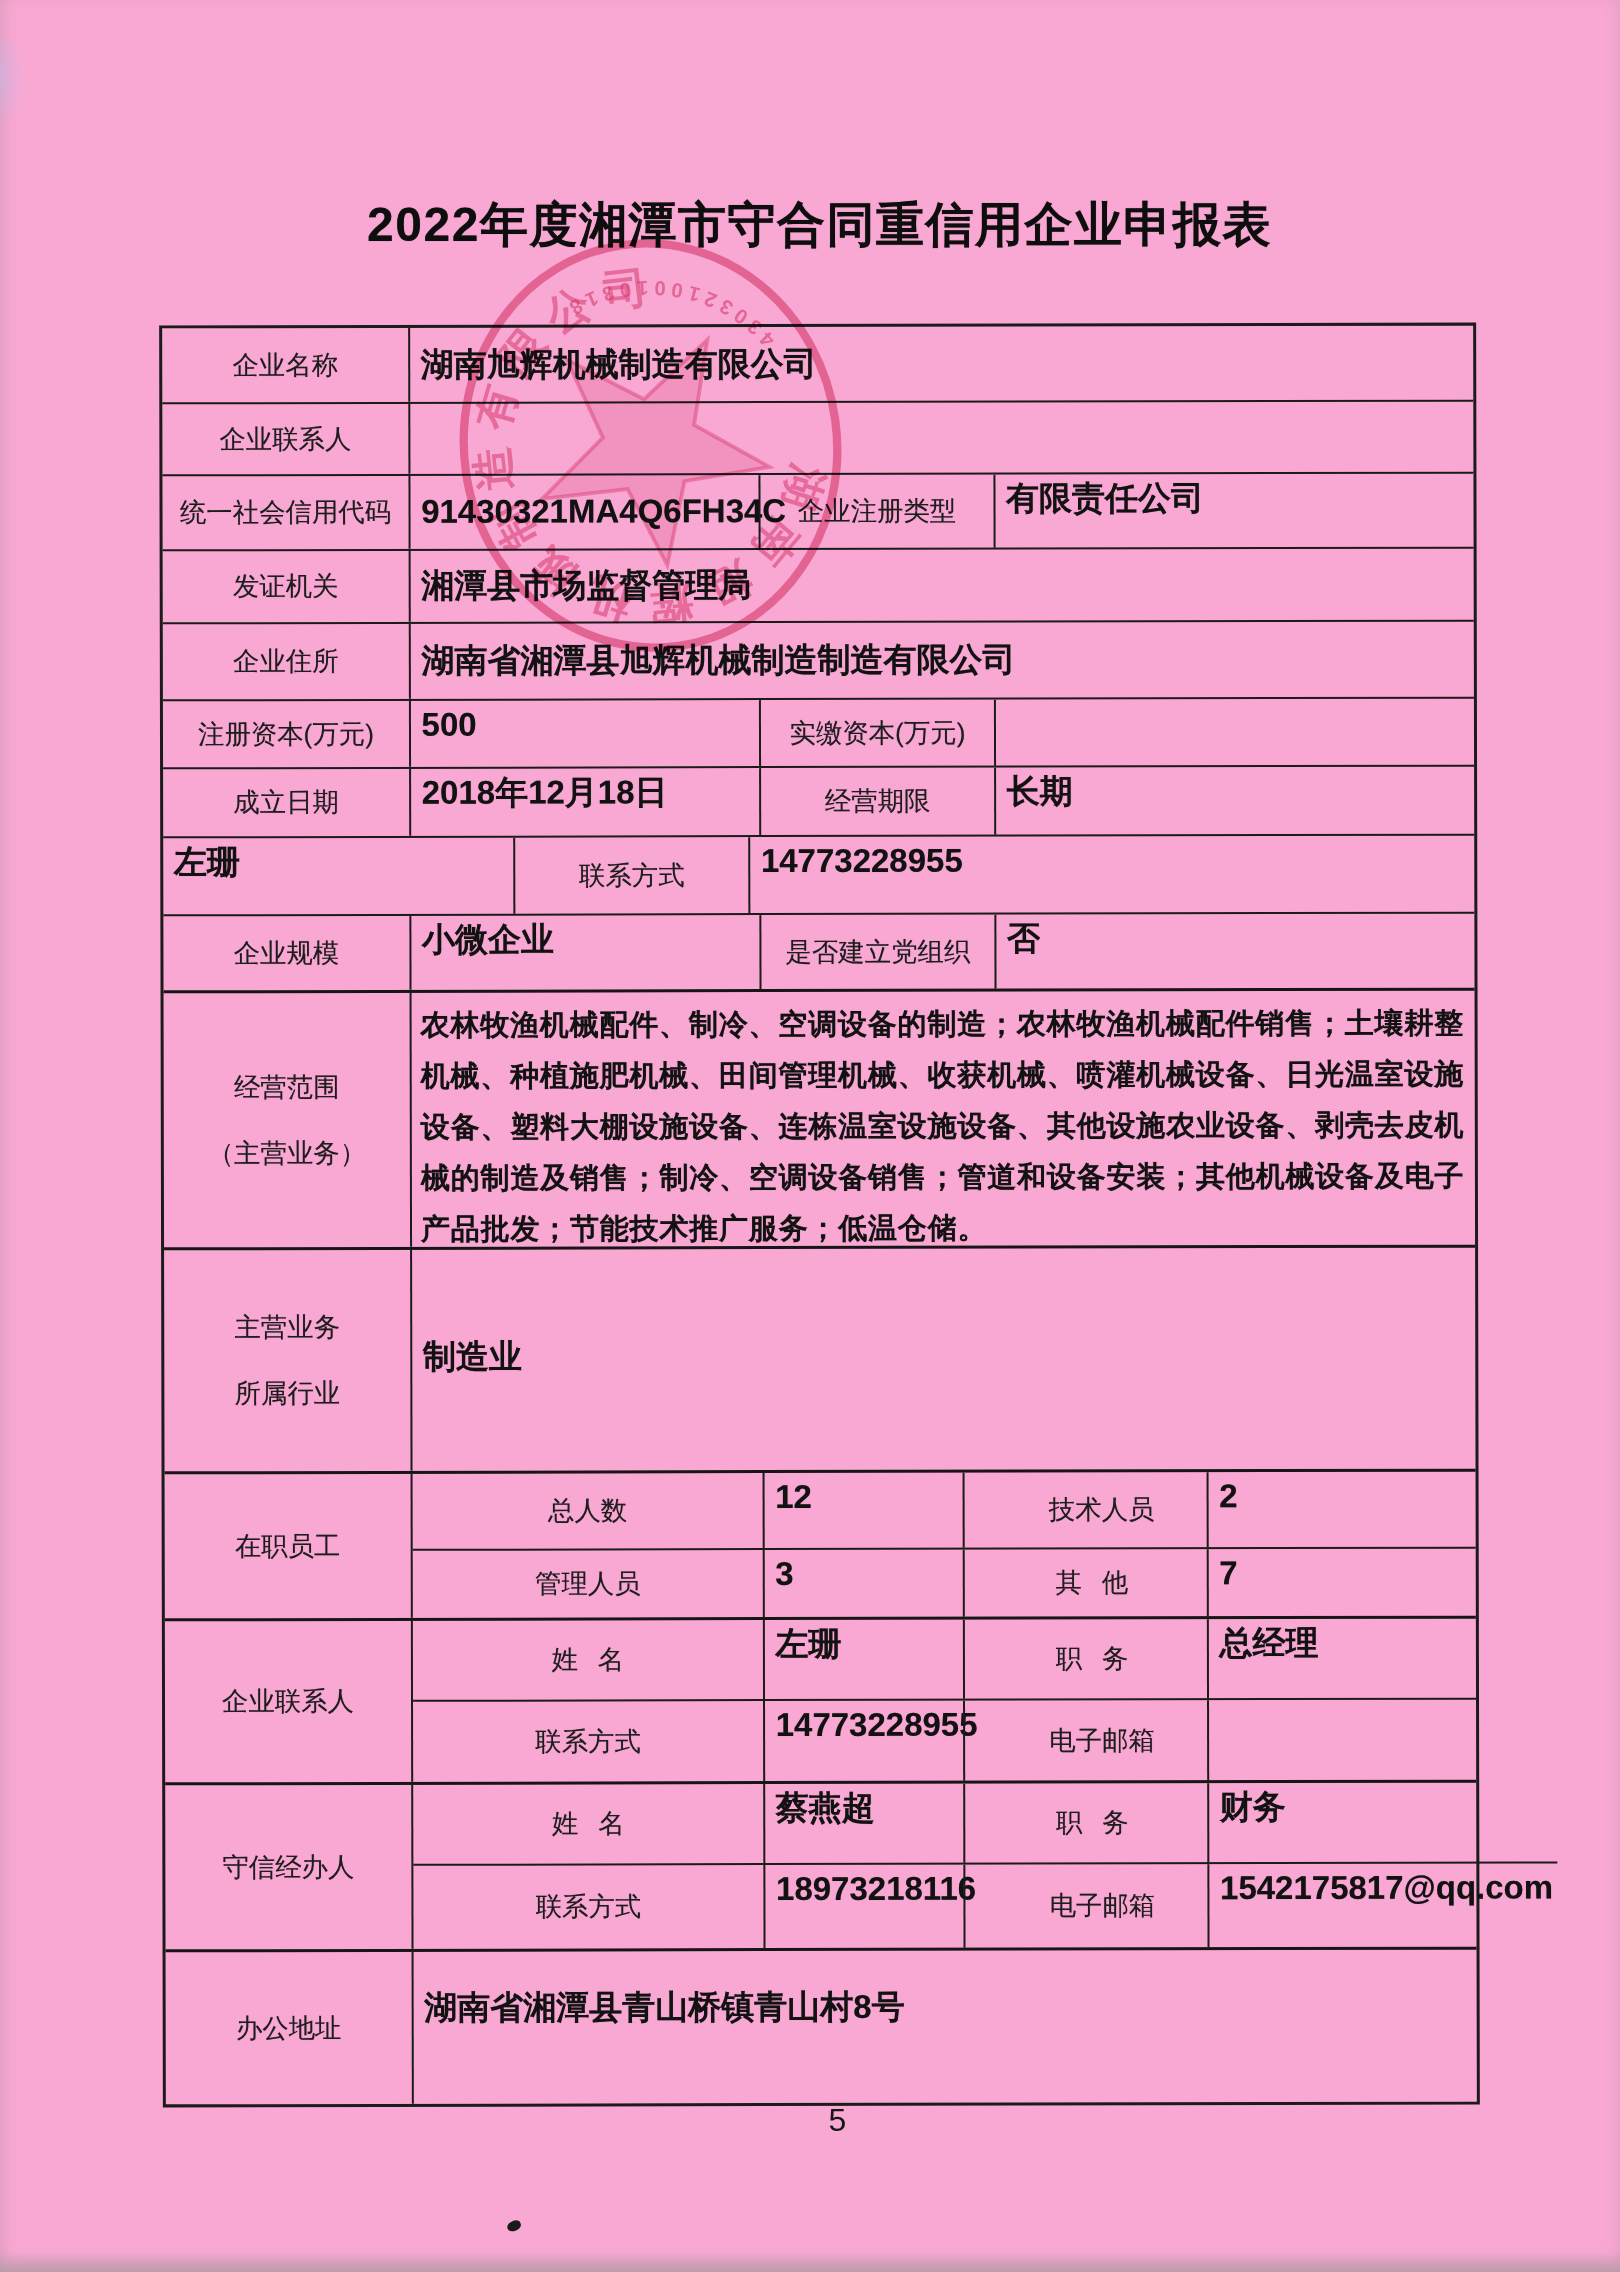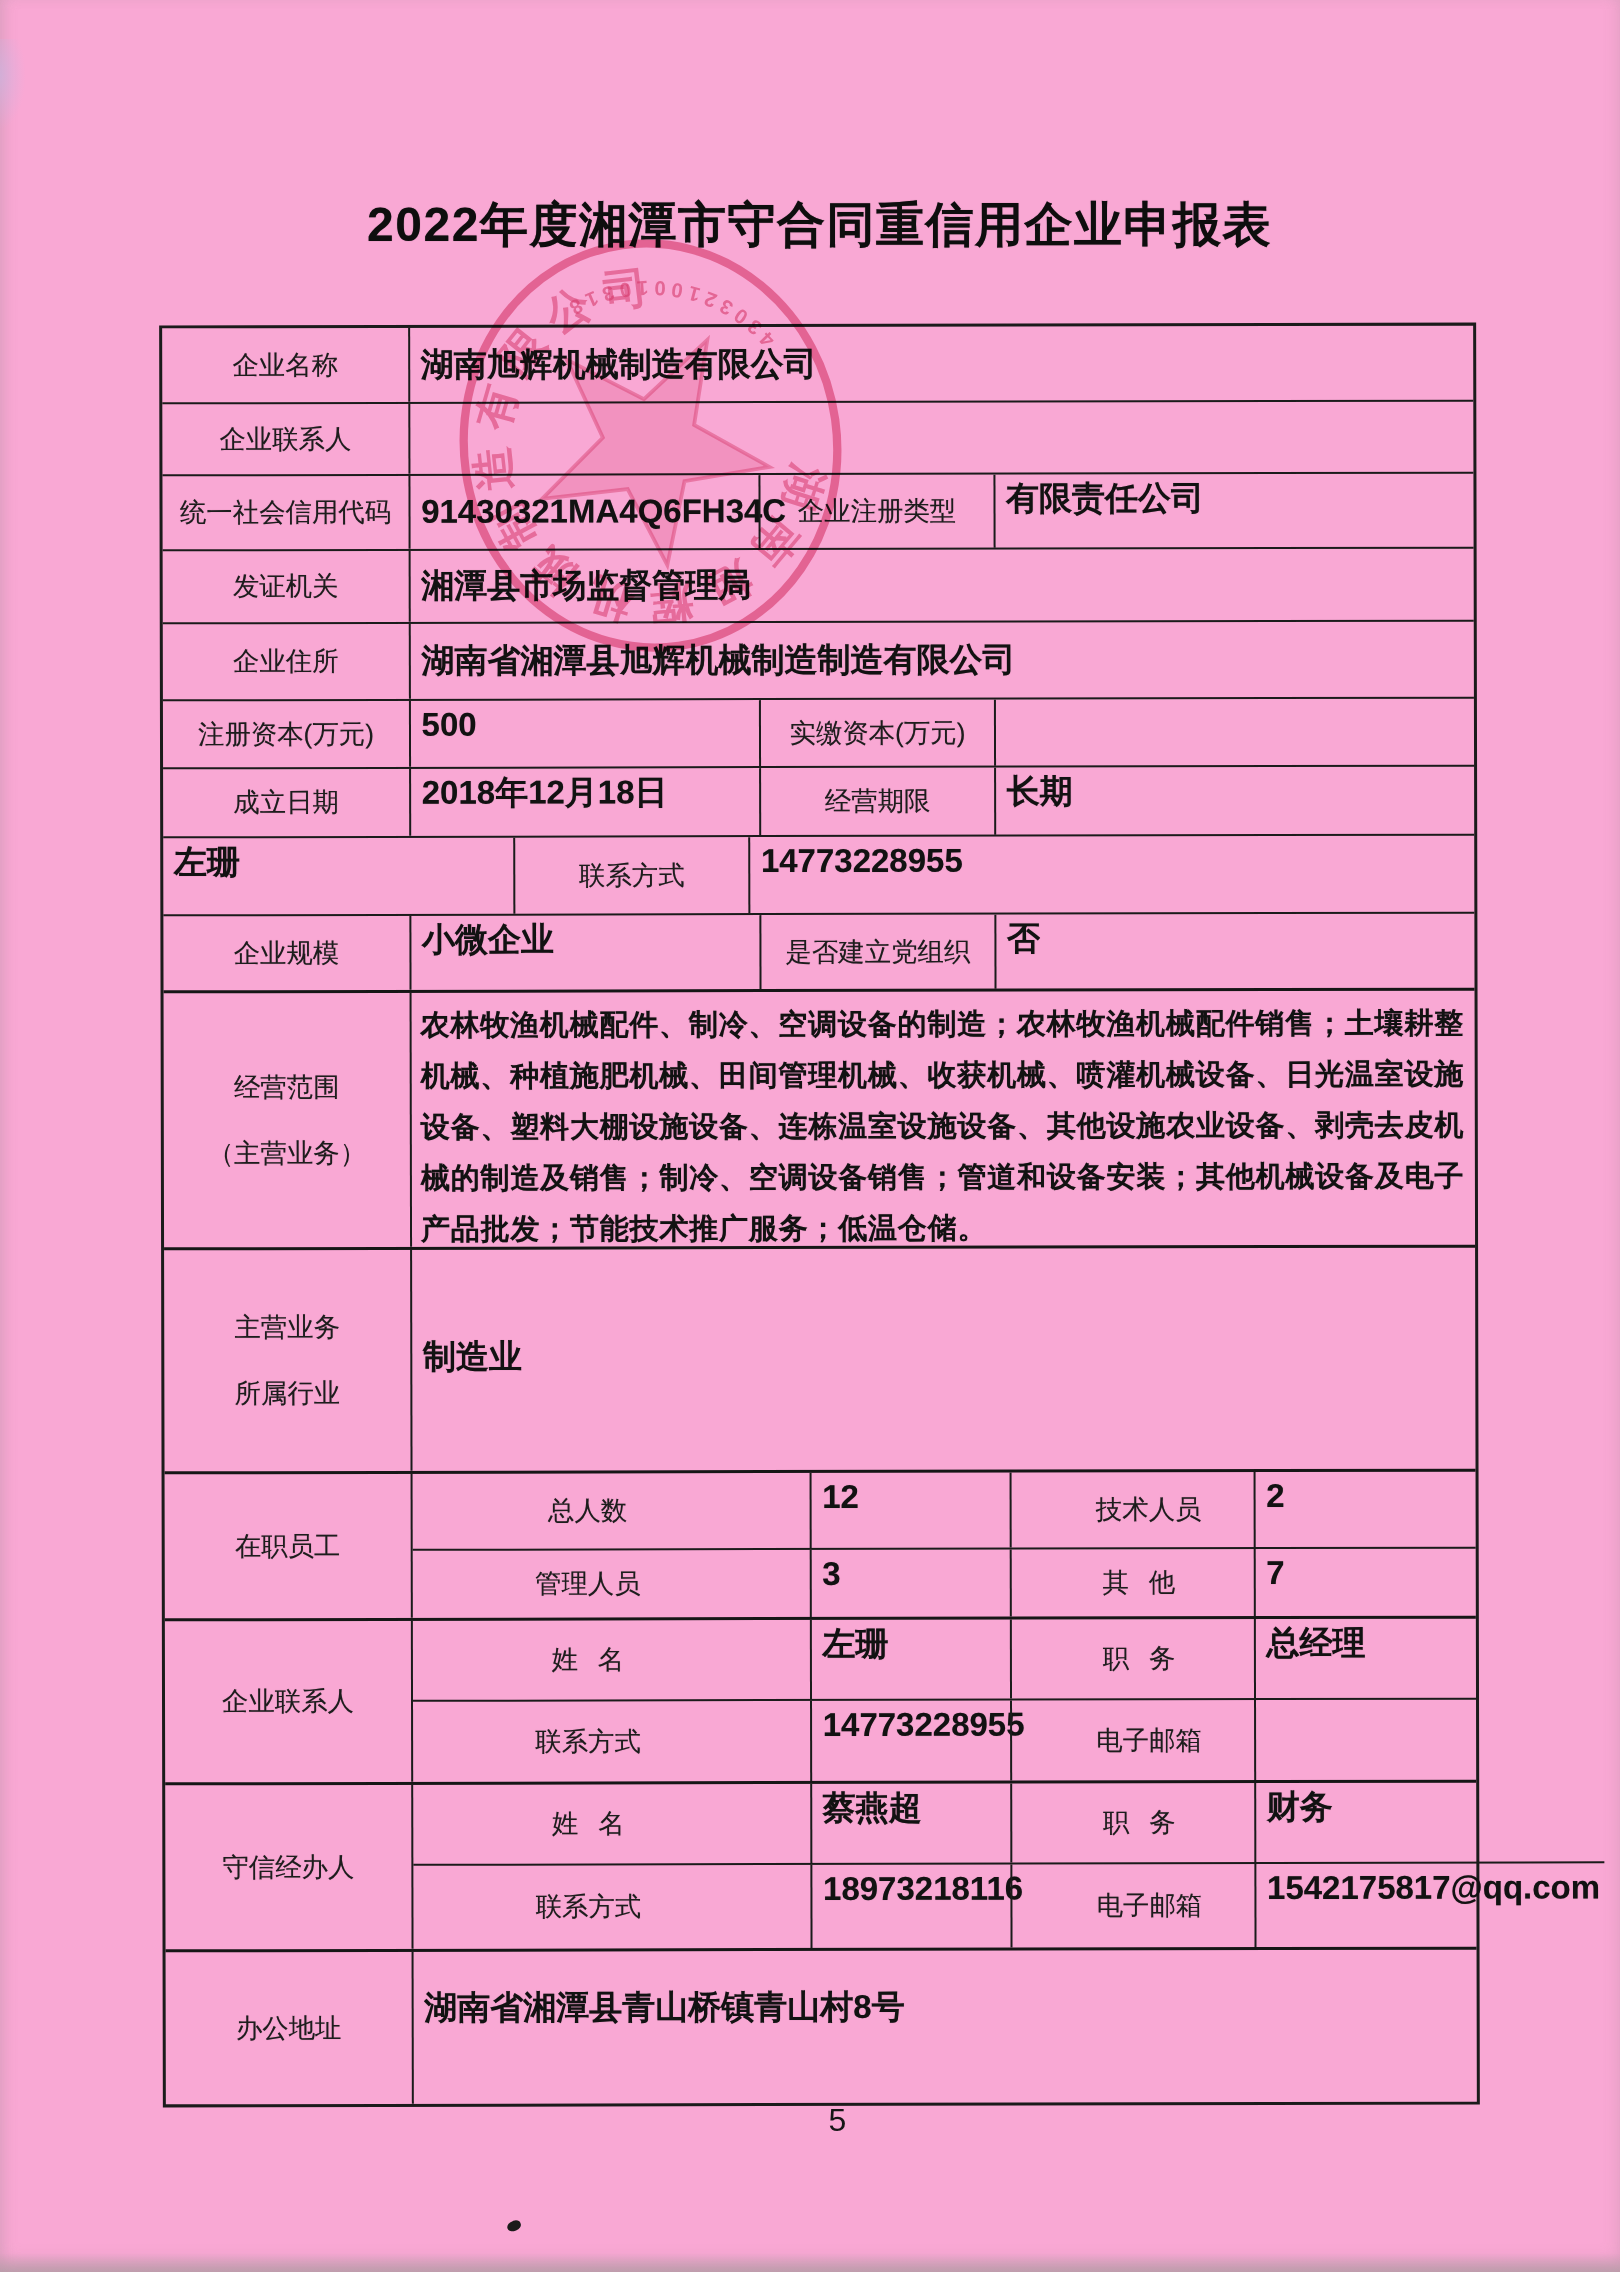--- a/index.html
+++ b/index.html
@@ -50,21 +50,21 @@
   }
   .industry-val{padding-top:89px;}
   .office-val{padding-top:38px;}
   .email{white-space:nowrap;overflow:visible;z-index:3;}
   
   .w-lbl{width:246px;flex:none;}
   .w-v1{width:350px;flex:none;}
   .w-l2{width:235px;flex:none;}
   .w-v2{flex:1;}
   .w-sl{width:350px;flex:none;}
-  .w-sv1{width:200px;flex:none;margin-left:47px;}
+  .w-sv1{width:200px;flex:none;}
   .w-sl2{width:244px;flex:none;padding-left:32px;}
   .w-sv2{flex:1;}
   .gcol{flex:1;display:flex;flex-direction:column;}
   .sub{display:flex;box-sizing:border-box;}
   .sub + .sub{border-top:2.3px solid #1b1b1b;}
   .sub .td + .td{border-left:2.3px solid #1b1b1b;}
   
   .h1{height:74px}.h2{height:72px}.h3{height:75px}.h4{height:73px}
   .h5{height:77px}.h6{height:68px}.h7{height:69px}.h8{height:78px}
   .h9{height:76px}.h10{height:257px}.h11{height:224px}

